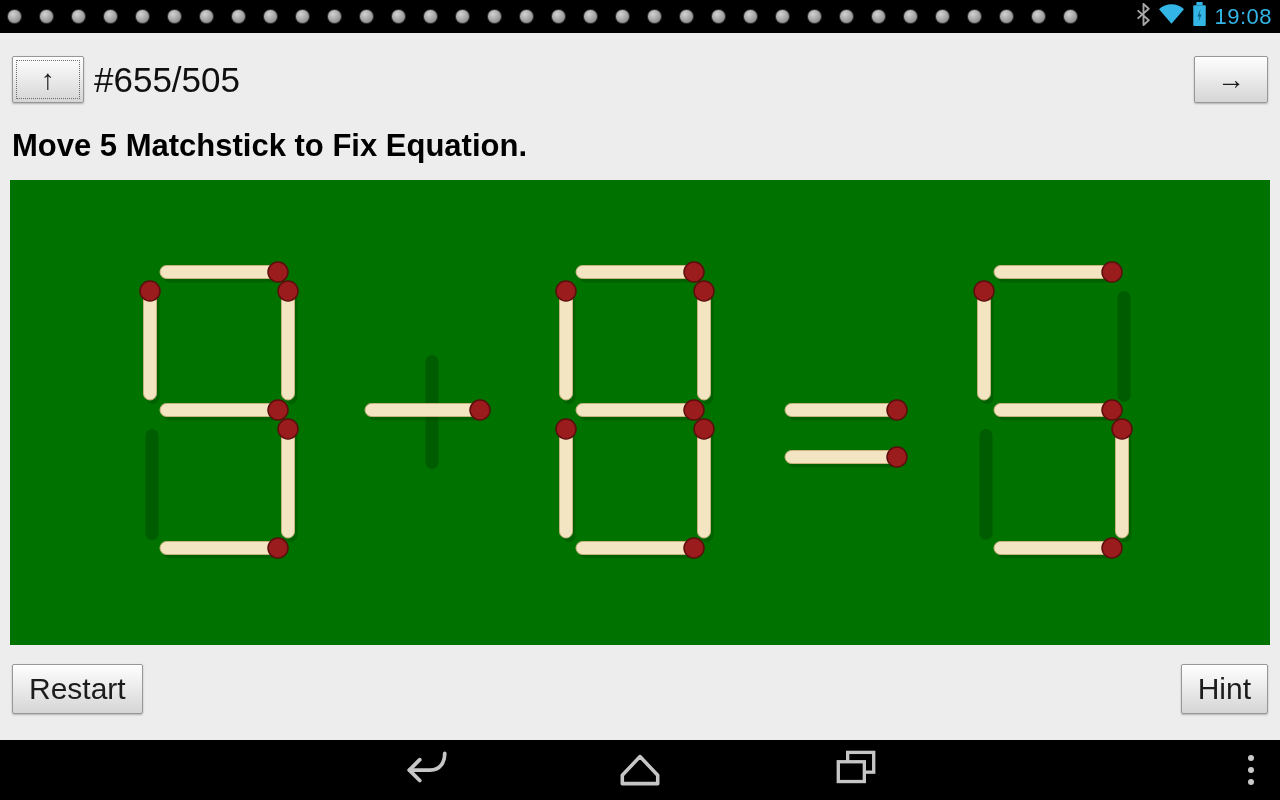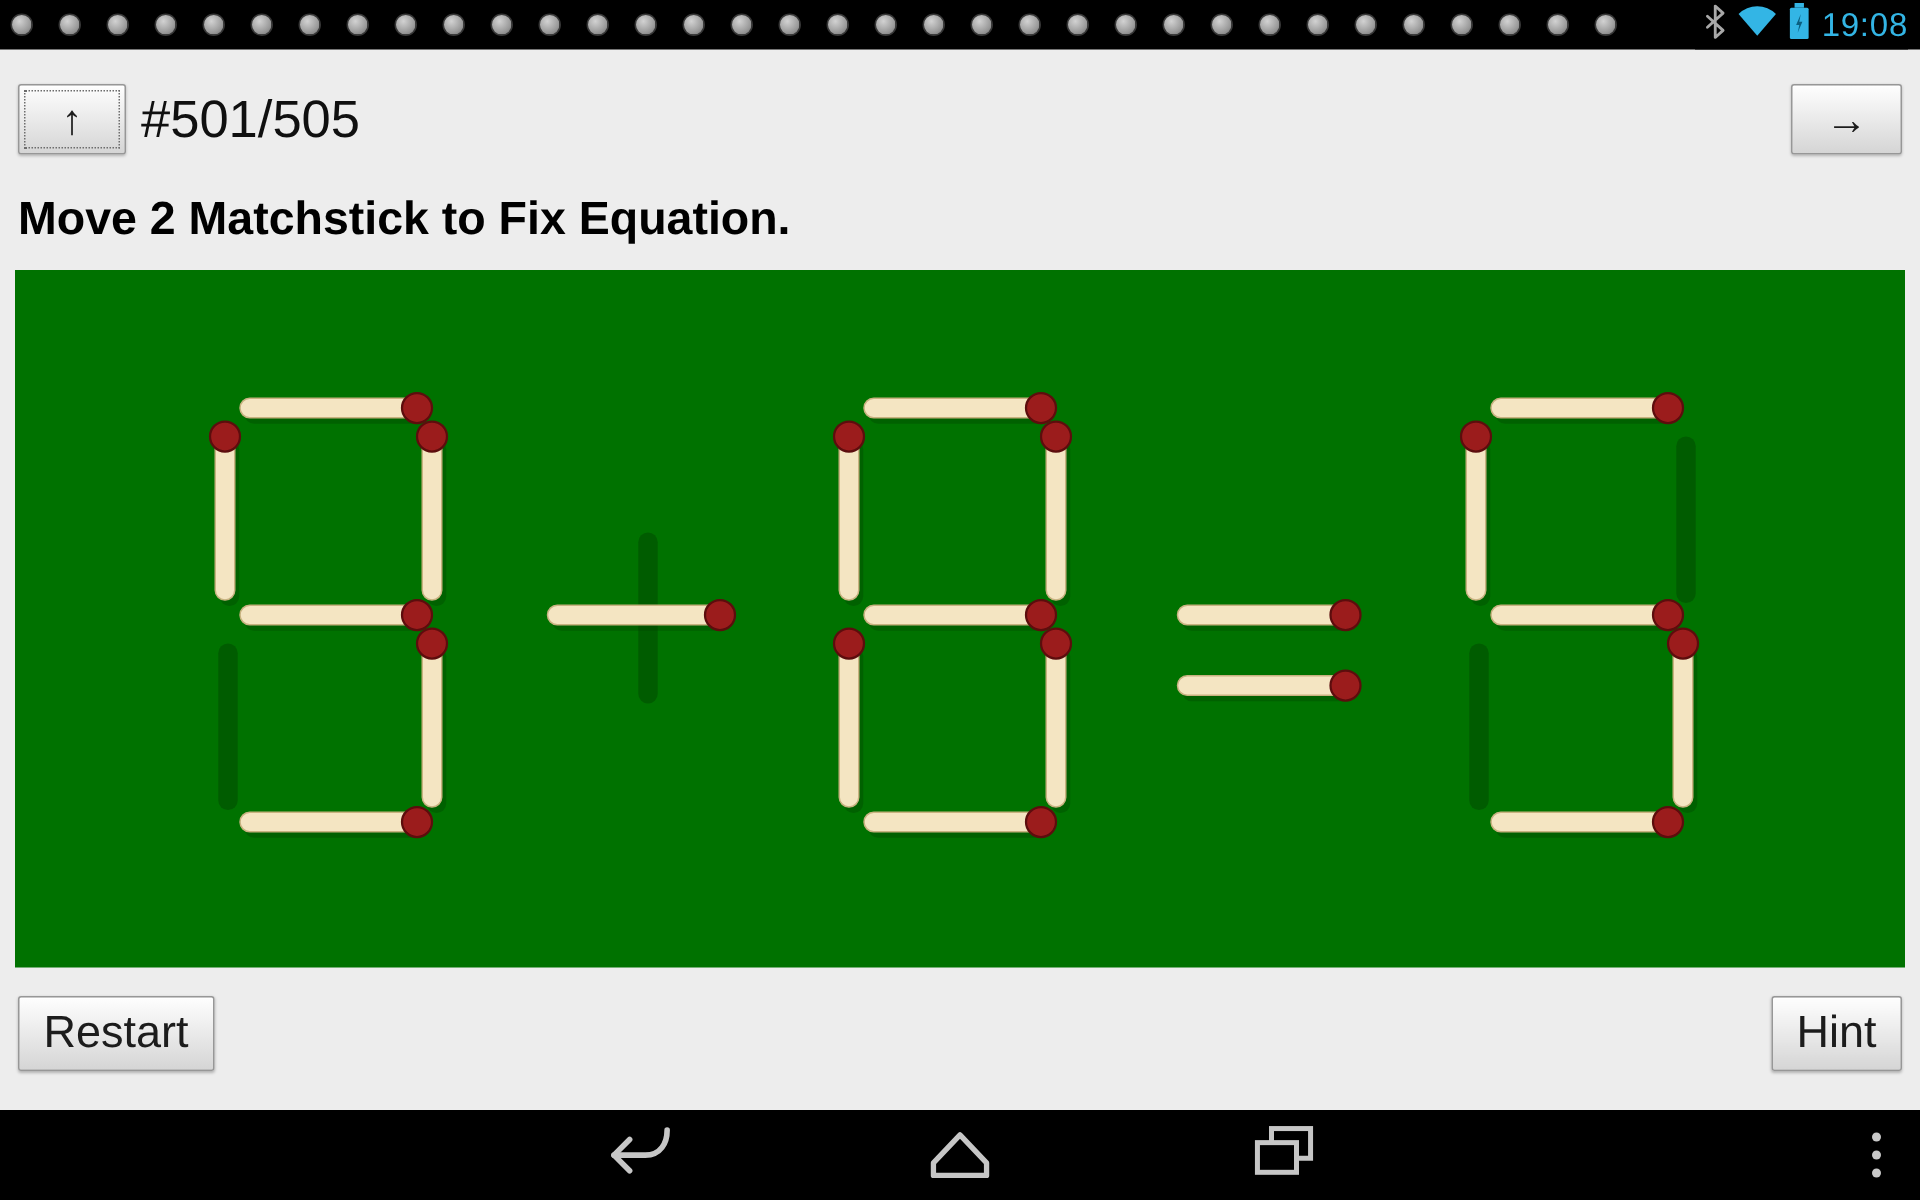--- a/index.html
+++ b/index.html
@@ -106,26 +106,26 @@
           <path d="M8 7 L5 14 H7 L6 19 L9 12 H7 Z" fill="#0B5F80"></path>
         </svg>
       </span>
       <span class="status-time">19:08</span>
     </div>
   </div>
 
   <div class="btn focused" id="up-btn">
     <span>↑</span>
   </div>
-  <div id="page-title">#501/505</div>
+  <div id="page-title">#655/505</div>
   <div class="btn" id="next-btn">
     <span>→</span>
   </div>
 
-  <div id="instruction">Move 2 Matchstick to Fix Equation.</div>
+  <div id="instruction">Move 5 Matchstick to Fix Equation.</div>
 
   <div id="game-board">
     <svg id="board-svg" width="1260" height="465" viewBox="0 0 1260 465" style="background: rgb(0, 114, 0);">
         <g>
           <rect x="135.5" y="249" width="13" height="111" rx="6.5" fill="#004E00" opacity="0.6"></rect>
           <g>
             <rect x="153" y="89.5" width="118" height="13" rx="6.5" fill="#003A00" opacity="0.3"></rect>
             <rect x="150" y="85.5" width="118" height="13" rx="6.5" fill="#F4E5C2" stroke="#C8B280" stroke-width="1"></rect>
             <circle cx="268" cy="92" r="10" fill="#9B1C1C" stroke="#5C0D0D" stroke-width="1.5"></circle>
           </g>

